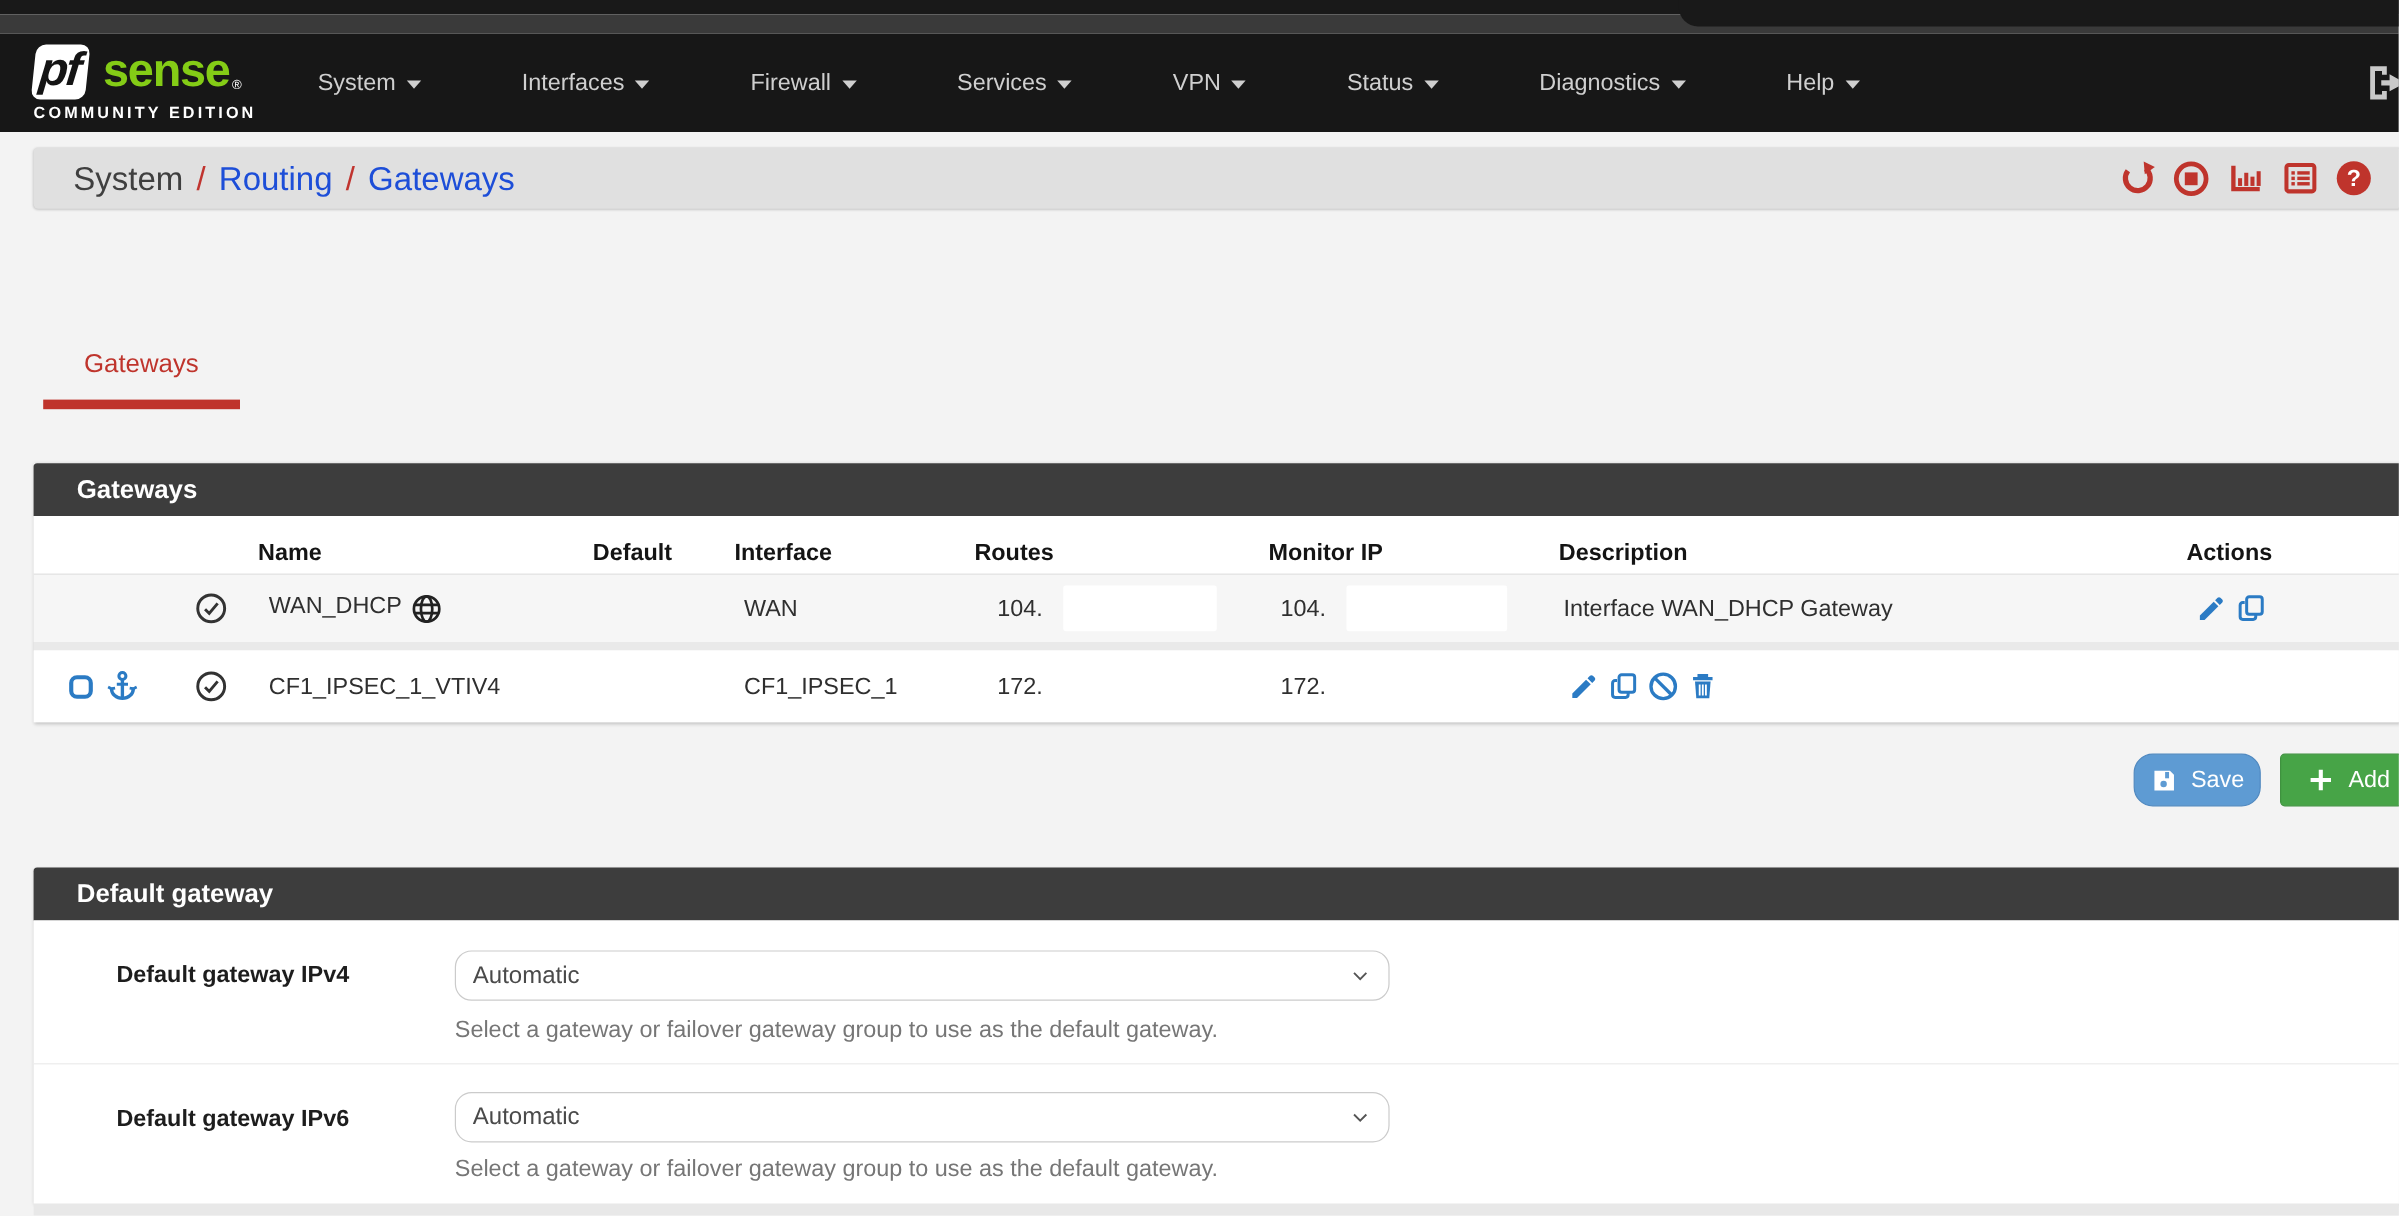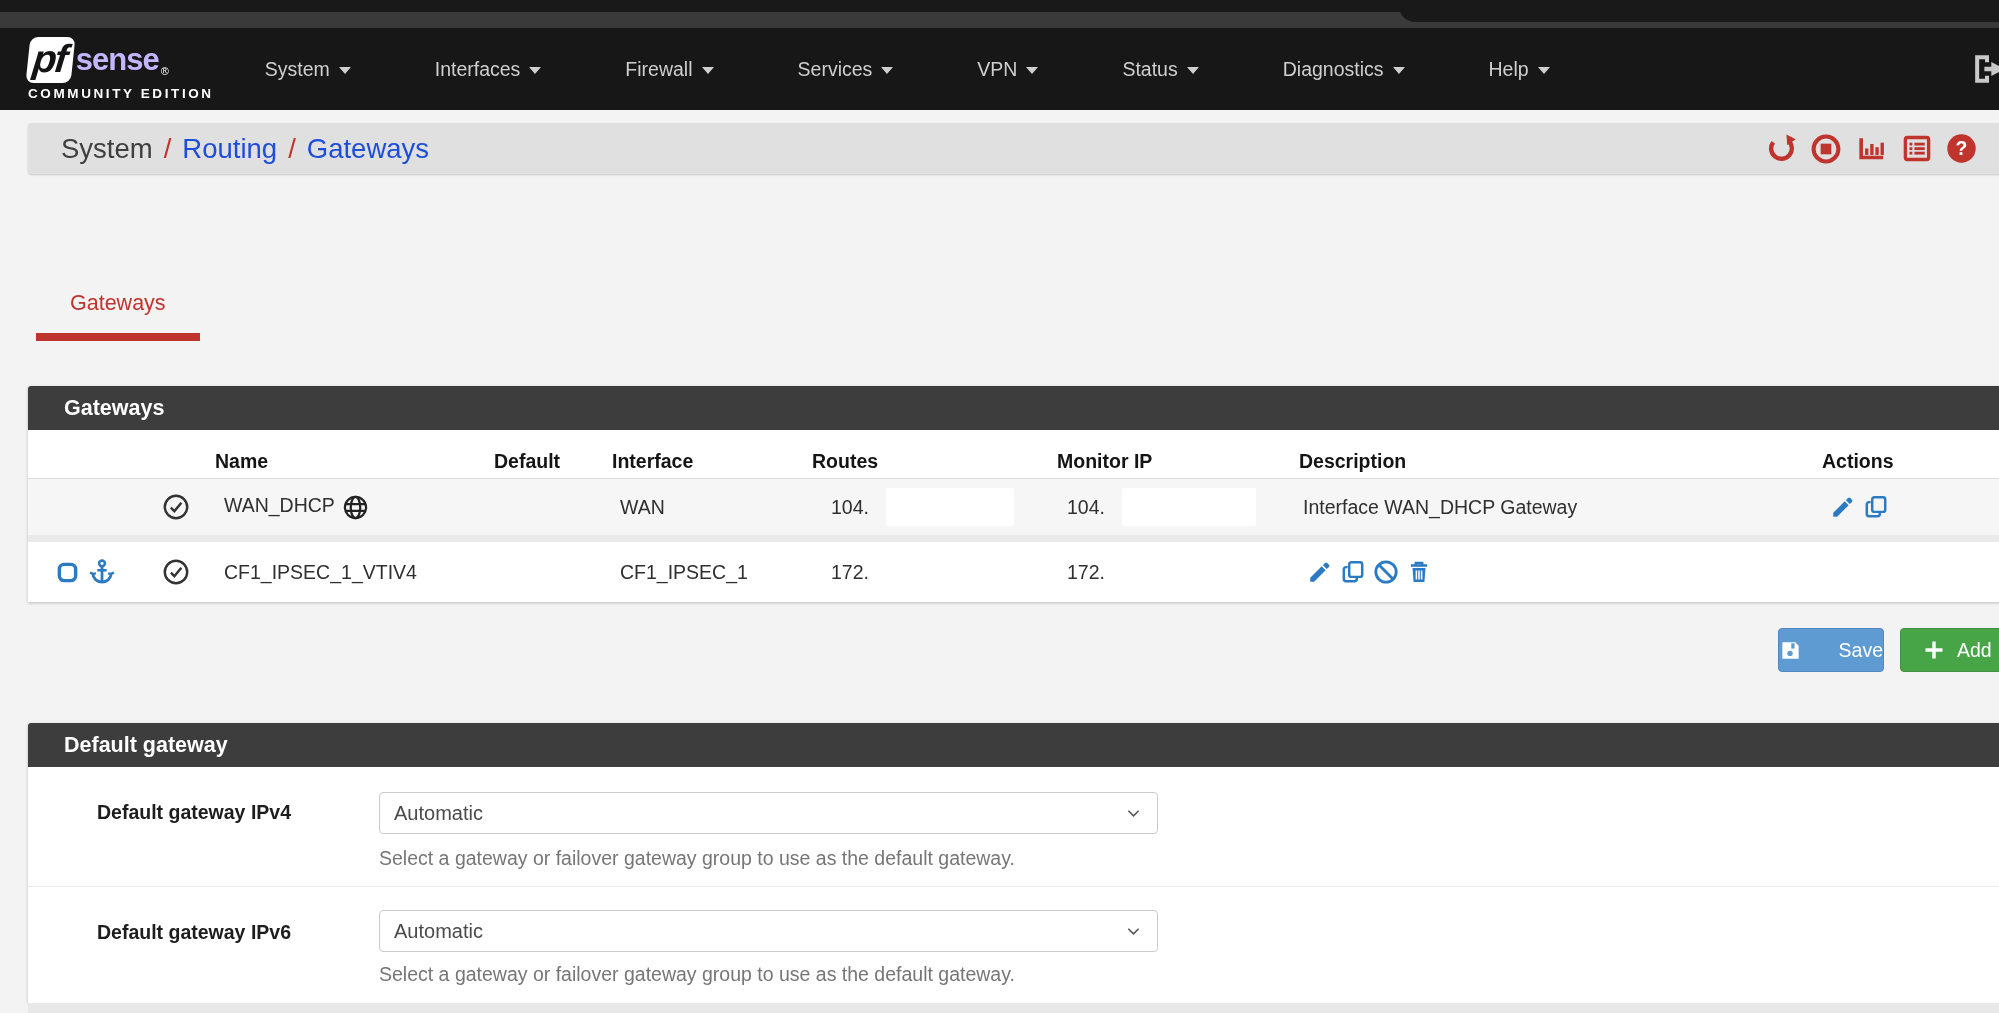--- a/index.html
+++ b/index.html
@@ -13,21 +13,21 @@
     background:#191919; border-bottom-left-radius:16px; }
 
   
   .navbar { height:82px; background:#171717; display:flex; align-items:center;
     padding-left:28px; position:relative; }
   .brand { display:flex; flex-direction:column; margin-right:51px; cursor:pointer; }
   .brand-top { display:flex; align-items:center; }
   .pf-box { background:#fff; color:#141414; font-weight:bold; font-style:italic;
     font-size:39px; line-height:42px; padding:1px 7px 3px 5px; border-radius:8px;
     transform:skew(-6deg); letter-spacing:-2px; }
-  .brand-sense { color:#c4b5fd; font-weight:bold; font-size:31px; letter-spacing:-1px; margin-left:3px; }
+  .brand-sense { color:#84cc16; font-weight:bold; font-size:39px; letter-spacing:-1px; margin-left:13px; }
   .brand-reg { color:#fff; font-size:11px; align-self:flex-end; margin:0 0 6px 2px; }
   .brand-sub { color:#fff; font-size:13.5px; font-weight:bold; letter-spacing:2.6px; margin-top:3px; }
   .nav-items { display:flex; list-style:none; align-items:center; }
   .nav-item { color:#cfcfcf; font-size:19.5px; margin-right:84px; cursor:pointer;
     display:flex; align-items:center; white-space:nowrap; }
   .caret { width:0; height:0; border-left:6px solid transparent; border-right:6px solid transparent;
     border-top:7px solid #cfcfcf; margin-left:9px; margin-top:3px; }
   .logout { position:absolute; right:-10px; top:24px; width:40px; height:34px; cursor:pointer; }
 
   
@@ -78,32 +78,32 @@
   .c-act svg { cursor:pointer; display:block; }
   .redact { position:absolute; top:9px; height:38px; background:#fff; border-radius:2px; }
   .redact-gw { left:80px; width:128px; }
   .redact-mon { left:71px; width:134px; }
 
   
   .btn-row { margin-top:26px; display:flex; justify-content:flex-end; gap:16px; }
   .btn { height:44px; border-radius:4px; color:#fff; font-size:19.5px; display:flex;
     align-items:center; cursor:pointer; border:1px solid transparent; }
   .btn svg { margin-right:11px; }
-  .btn-save { width:106px; background:#5e9bd3; border-color:#5089c0; justify-content:space-between; }
+  .btn-save { width:106px; background:#5e9bd3; border-color:#5089c0; justify-content:center;border-radius:16px; }
   .btn-add { width:160px; background:#47a447; border-color:#3f923f; padding-left:21px; }
 
   
   .panel2 { margin-top:51px; }
   .form-body { background:#fff; }
   .form-row { position:relative; height:120px; }
   .form-row.last { height:116px; }
   .form-row.first { border-bottom:1px solid #ececec; }
   .flabel { position:absolute; left:69px; top:34px; font-size:19.5px; font-weight:bold; color:#1d1d1d; }
   .fselect { position:absolute; left:351px; width:779px; height:42px; appearance:none;
-    -webkit-appearance:none; background:#fff; border:1px solid #cbcbcb; border-radius:4px;
+    -webkit-appearance:none; background:#fff; border:1px solid #cbcbcb; border-radius:14px;
     font-family:inherit; font-size:20px; color:#4a4a4a; padding-left:14px; cursor:pointer; }
   .form-row.first .fselect { top:25px; }
   .form-row.last .fselect { top:23px; }
   .fchev { position:absolute; left:1096px; pointer-events:none; }
   .form-row.first .fchev { top:37px; }
   .form-row.last .fchev { top:35px; }
   .fhelp { position:absolute; left:351px; font-size:19.5px; color:#767676; }
   .form-row.first .fhelp { top:80px; }
   .form-row.last .fhelp { top:76px; }
 

